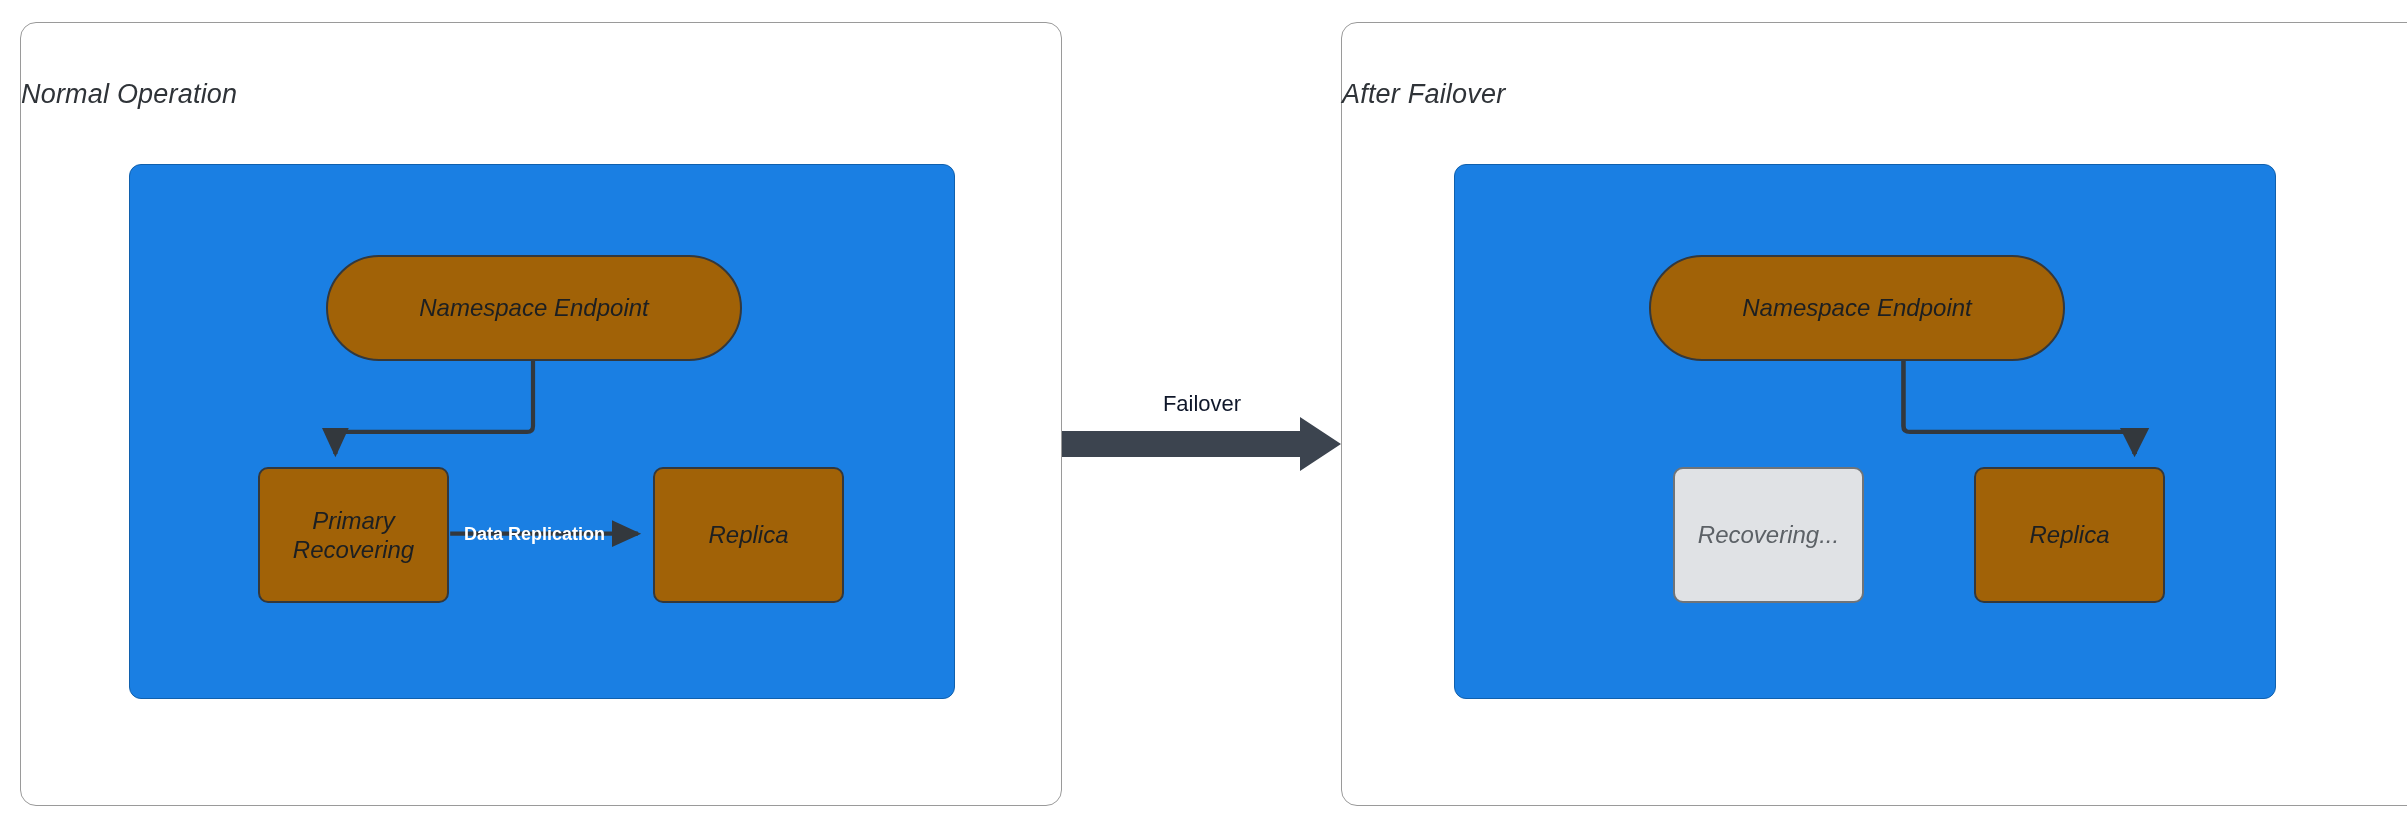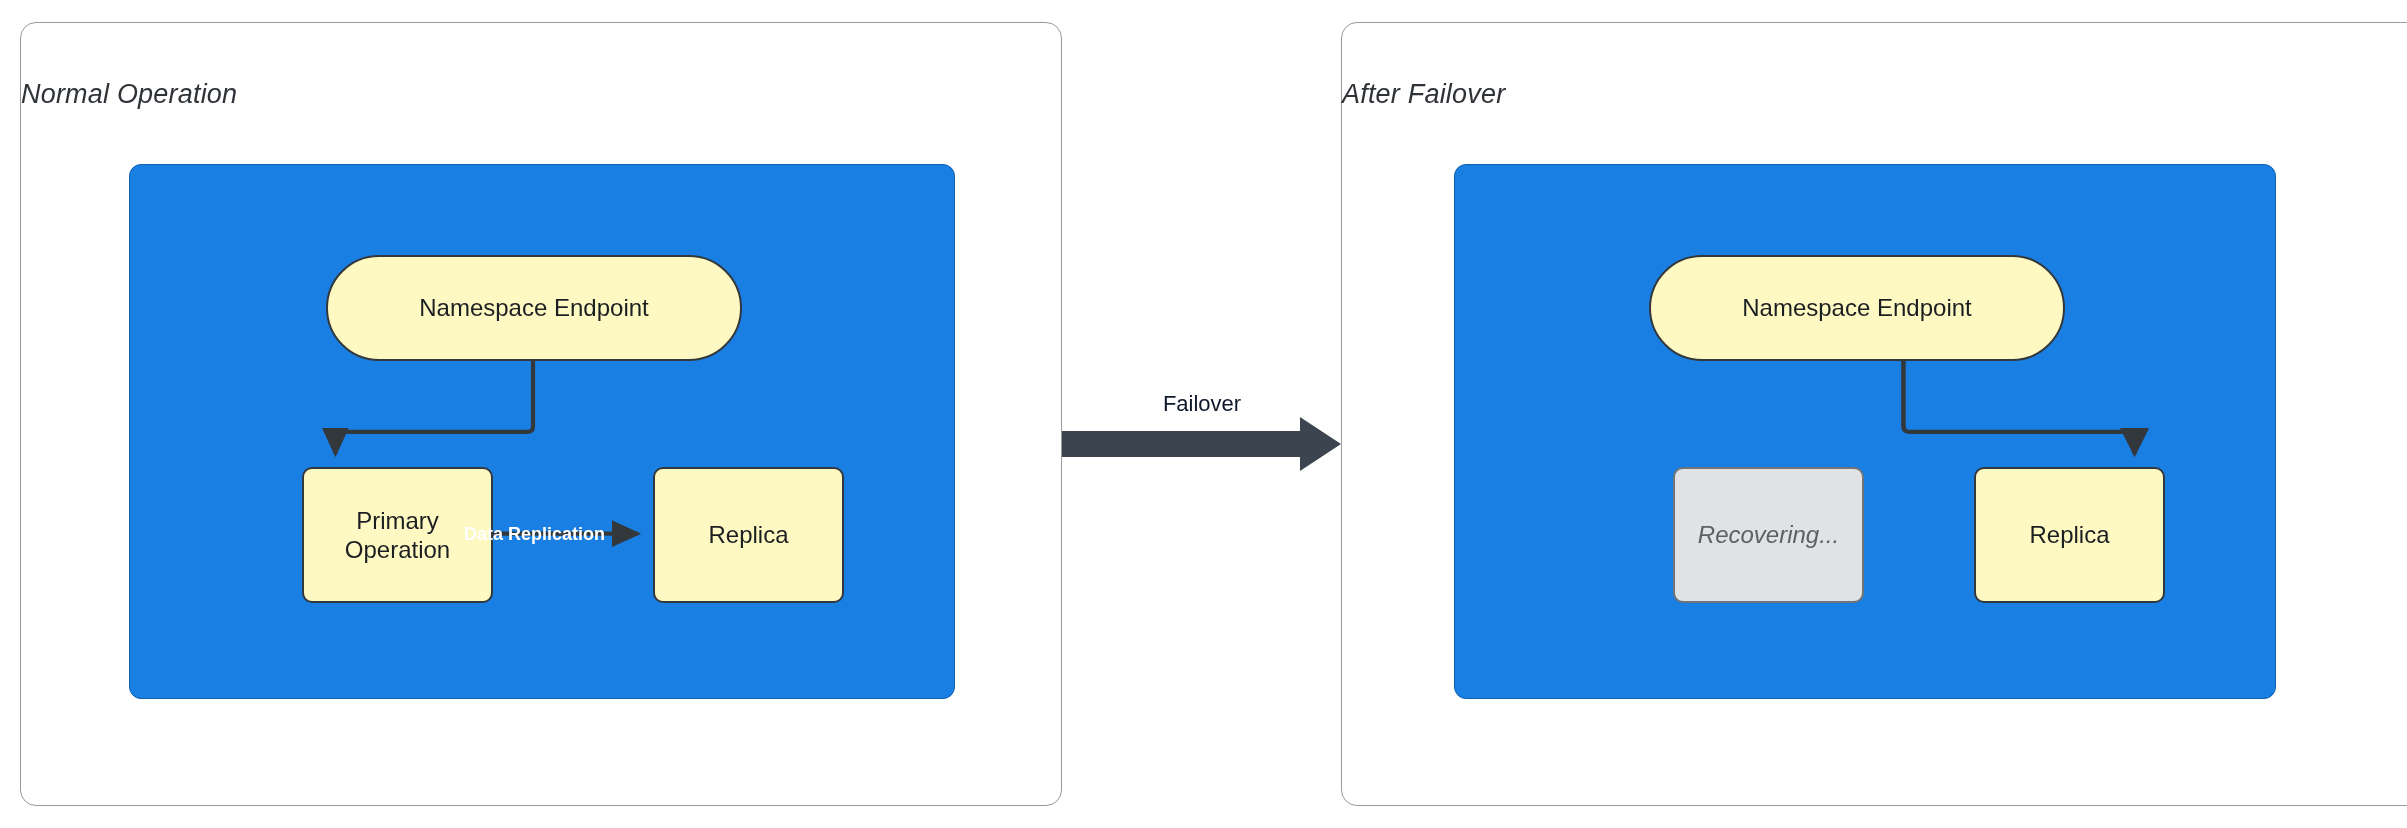--- a/index.html
+++ b/index.html
@@ -56,40 +56,41 @@
   #region-right { left: 112px; top: 141px; width: 822px; height: 535px; }
 
   
   .node {
     position: absolute;
     box-sizing: border-box;
     display: flex;
     align-items: center;
     justify-content: center;
     text-align: center;
-    background: #fef9c3;
+    background: #a16207;
     border: 2.1px solid #33383d;
     color: #1c1f22;
     font-size: 24px;
     line-height: 1.22;
     z-index: 3;
+    font-style: italic;
   }
   .node.stadium { border-radius: 999px; }
   .node.rect    { border-radius: 10px; }
   .node.muted {
     background: #e0e2e5;
     border-color: #6f7479;
     color: #5c6166;
     font-style: italic;
     text-align: center;
   }
 
   
   #node-endpoint-left   { left: 305px; top: 232px; width: 416px; height: 106px; }
-  #node-primary         { left: 237px; top: 444px; width: 191px; height: 136px; margin-left: 44px; }
+  #node-primary         { left: 237px; top: 444px; width: 191px; height: 136px; }
   #node-replica-left    { left: 632px; top: 444px; width: 191px; height: 136px; }
 
   
   #node-endpoint-right  { left: 307px; top: 232px; width: 416px; height: 106px; }
   #node-recovering      { left: 331px; top: 444px; width: 191px; height: 136px; }
   #node-replica-right   { left: 632px; top: 444px; width: 191px; height: 136px; }
 
   
   .conn {
     position: absolute;
@@ -159,21 +160,21 @@
       <path d="M430,512 L618,512" fill="none" stroke="#33383d" stroke-width="4.2" stroke-linecap="butt" marker-end="url(#arrowDark2)"></path>
     </svg>
 
     <div class="node stadium" id="node-endpoint-left">
       <span>Namespace Endpoint</span>
     </div>
 
     <div class="node rect" id="node-primary">
       <span>
         <span>Primary</span><br>
-        <span>Operation</span>
+        <span>Recovering</span>
       </span>
     </div>
 
     <div class="node rect" id="node-replica-left">
       <span>Replica</span>
     </div>
 
     <div class="edge-label" id="label-data-replication">Data Replication</div>
   </div>
 

